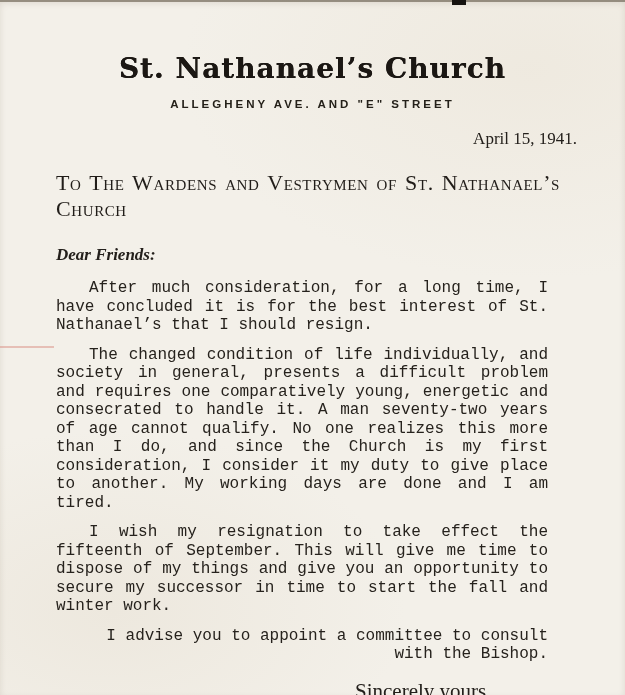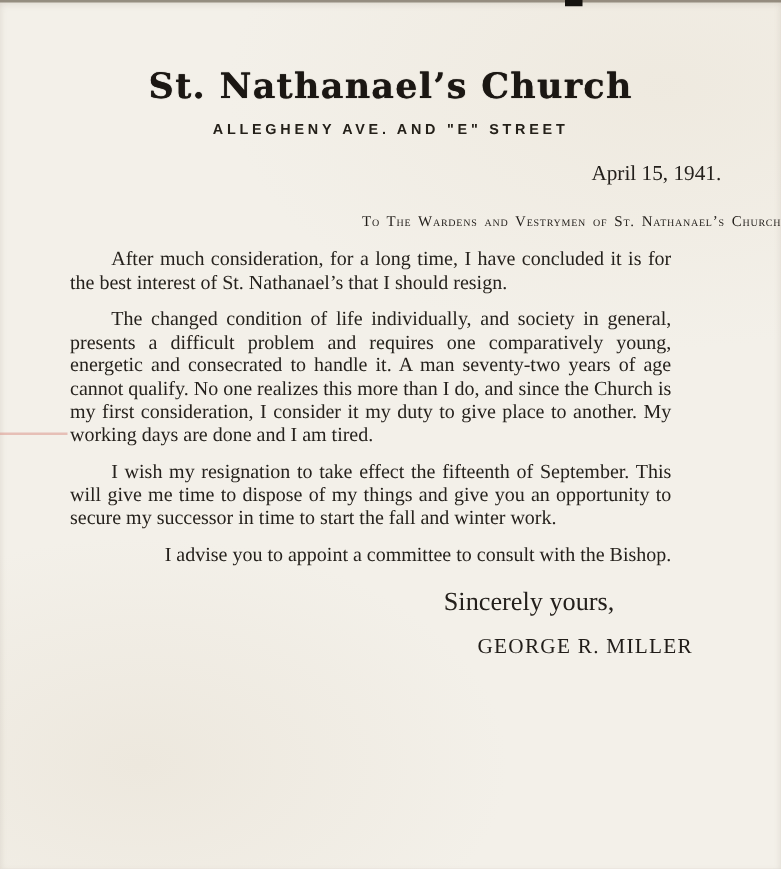--- a/index.html
+++ b/index.html
@@ -34,33 +34,33 @@
     font-size:11.5px;letter-spacing:3px;
   }
   .addr1{margin-top:13px;}
   .addr2{margin-top:9px;}
   
   .date-row{text-align:right;padding-right:48px;margin-top:19px;font-size:17px;}
   
   .addressee{
     margin:21px 0 0 56px;
     font-variant:small-caps;
-    font-size:12px;letter-spacing:.6px;word-spacing:2px;
+    font-size:22px;letter-spacing:.6px;word-spacing:2px;
     color:#211d19;
-    text-align:right;
   }
   
   .salutation{margin:23px 0 0 56px;font-style:italic;font-weight:600;font-size:17px;}
   
   .body-col{margin:14px 0 0 56px;width:496px;}
   .body-para{
-    margin:0 15px 11px 0;
+    margin:0 4px 11px 0;
     text-align:justify;text-indent:33px;
     font-size:16px;line-height:18.5px;
     color:#26221d;
+    font-family:Liberation Mono, monospace;
   }
   .body-para.no-justify{text-align:right;}
   
   .closing{margin:15px 0 0 355px;font-size:21px;}
   .signature{
     margin:13px 0 0 382px;
     font-size:17px;letter-spacing:1px;
     color:#211d19;
   }
 </style>
@@ -77,20 +77,21 @@
     <div class="church-name">St. Nathanael’s Church</div>
     <div class="addr addr1">ALLEGHENY AVE. AND "E" STREET</div>
   </header>
 
   <div class="date-row">
     <span>April 15, 1941.</span>
   </div>
 
   <div class="addressee">To The Wardens and Vestrymen of St. Nathanael’s Church</div>
 
+  <div class="salutation">Dear Friends:</div>
 
   <div class="body-col">
     <p class="body-para">After much consideration, for a long time, I have concluded it is for the best interest of St. Nathanael’s that I should resign.</p>
     <p class="body-para">The changed condition of life individually, and society in general, presents a difficult problem and requires one comparatively young, energetic and consecrated to handle it.  A man seventy-two years of age cannot qualify.  No one realizes this more than I do, and since the Church is my first consideration, I consider it my duty to give place to another.  My working days are done and I am tired.</p>
     <p class="body-para">I wish my resignation to take effect the fifteenth of September.  This will give me time to dispose of my things and give you an opportunity to secure my successor in time to start the fall and winter work.</p>
     <p class="body-para no-justify">I advise you to appoint a committee to consult with the Bishop.</p>
   </div>
 
   <div class="closing">Sincerely yours,</div>
 

